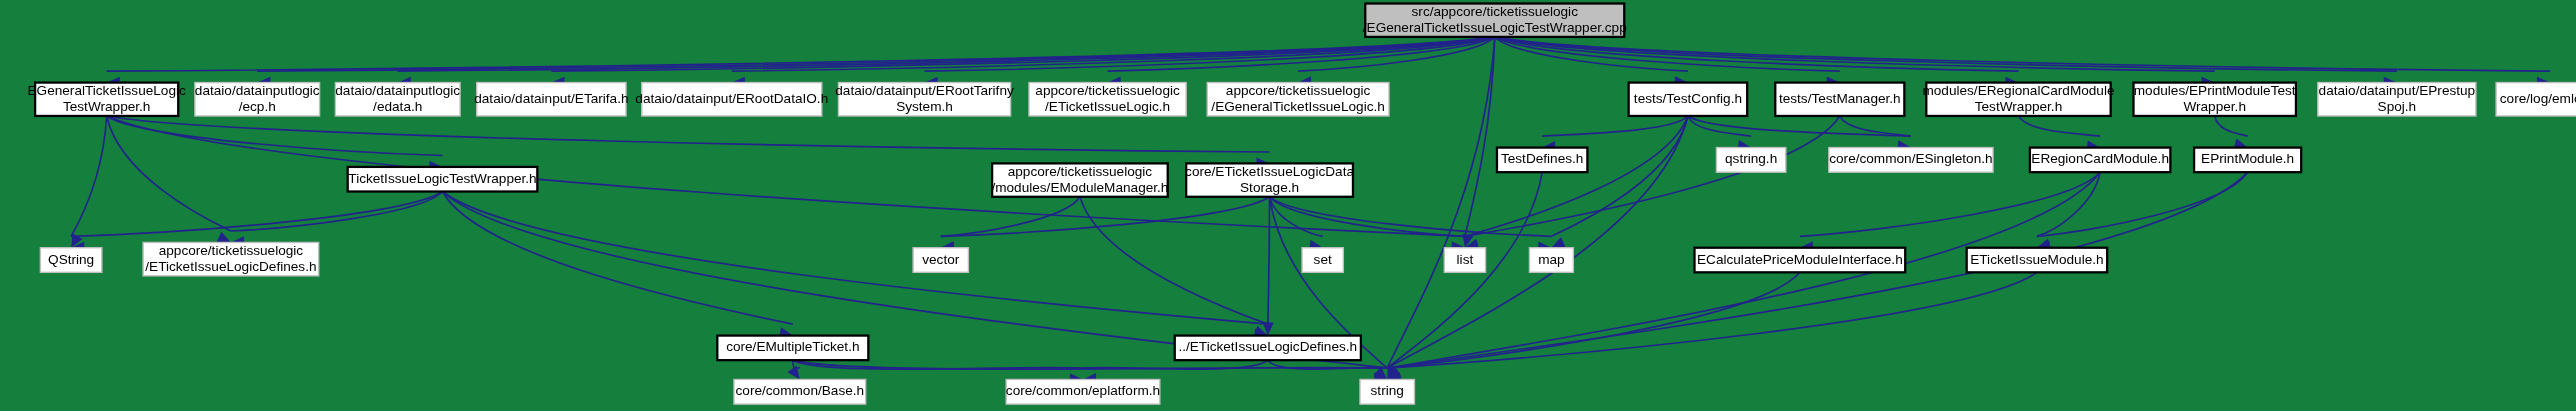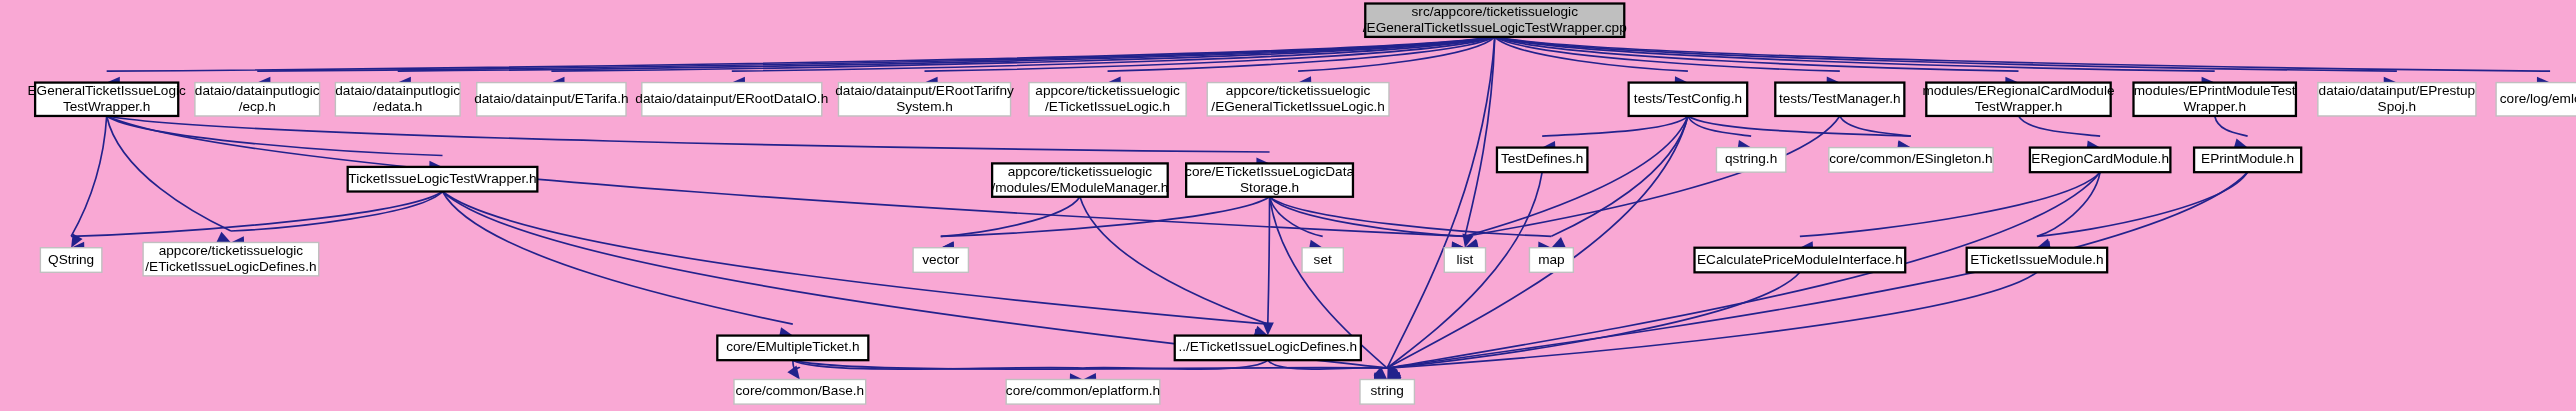--- a/index.html
+++ b/index.html
@@ -4,21 +4,21 @@
 <style>
   html, body {
     margin: 0;
     padding: 0;
     background: #ffffff;
   }
   #canvas-wrap {
     position: relative;
     width: 2576px;
     height: 412px;
-    background: #f9a8d4;
+    background: #15803d;
     overflow: hidden;
     font-family: "Liberation Sans", sans-serif;
   }
   svg#graph {
     position: absolute;
     left: 0;
     top: 0;
     width: 2576px;
     height: 412px;
   }

